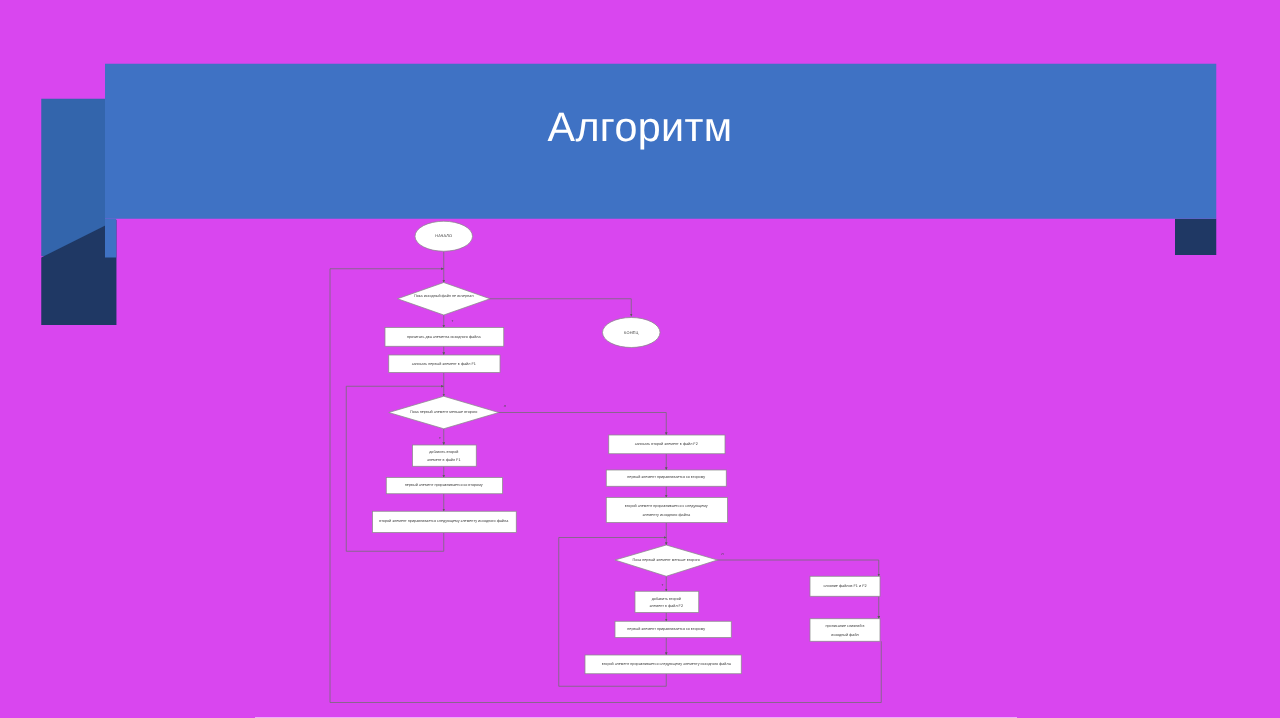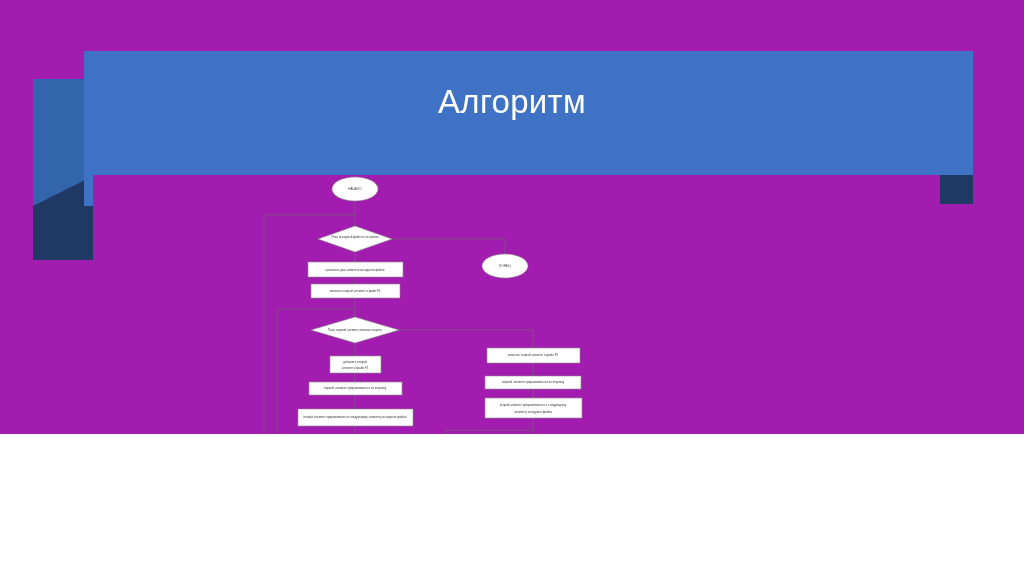--- a/index.html
+++ b/index.html
@@ -7,22 +7,22 @@
     margin: 0;
     padding: 0;
     background: #ffffff;
   }
   body {
     font-family: "Liberation Sans", sans-serif;
   }
   #slide {
     position: relative;
     width: 1024px;
-    height: 434px;
-    background: #a21caf;
+    height: 574px;
+    background: #d946ef;
     overflow: hidden;
   }
 
   
   .ribbon-wrap {
     position: absolute;
     left: 0;
     top: 0;
     width: 1024px;
     height: 260px;

